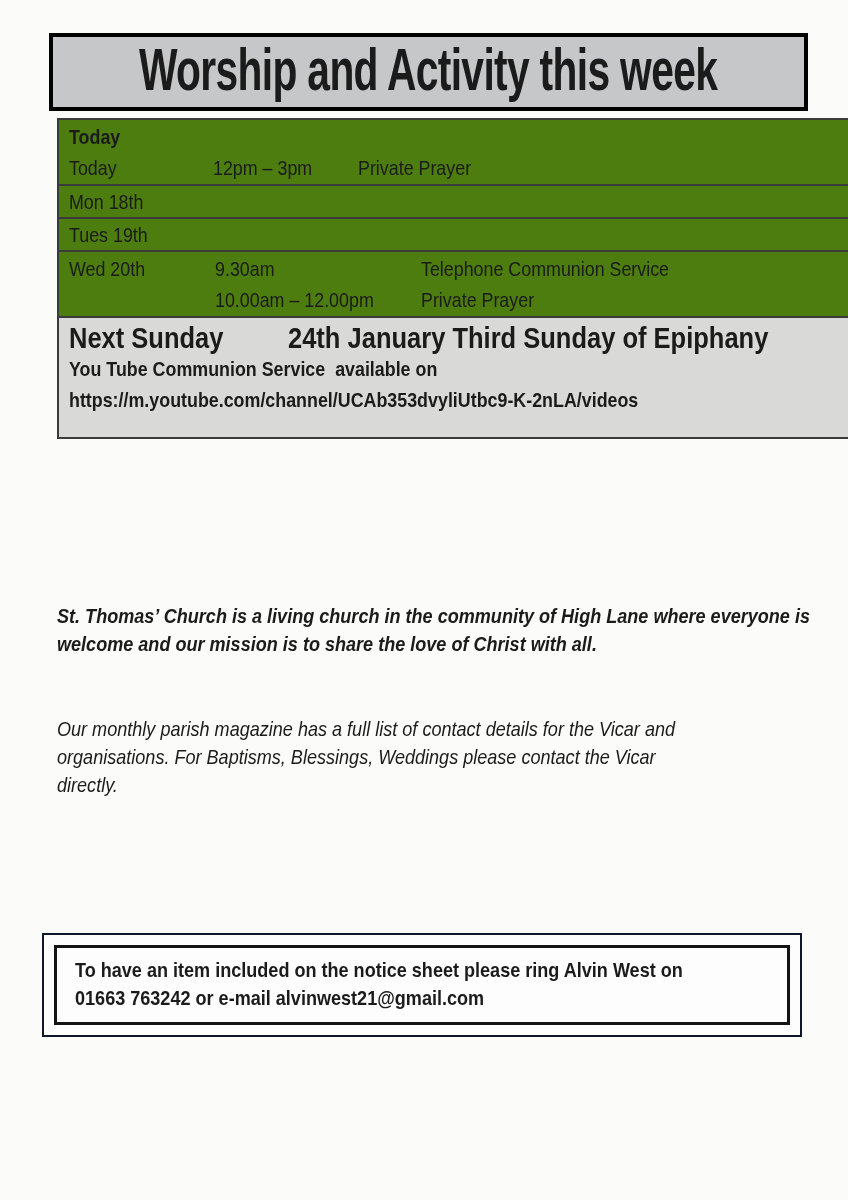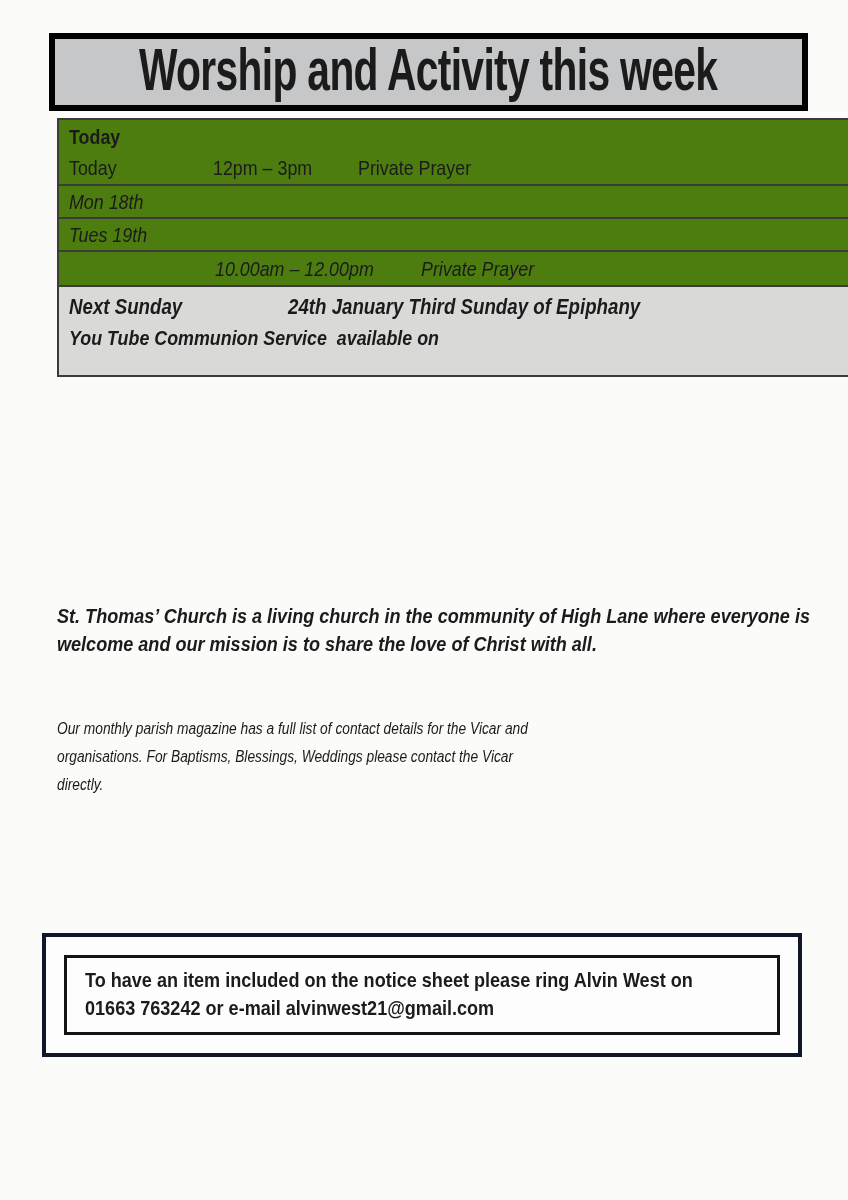--- a/index.html
+++ b/index.html
@@ -10,77 +10,77 @@
     color:#1b1b1b;
     position:relative;
     overflow:hidden;
   }
 
   
   .header-banner {
     position:absolute; left:49px; top:33px;
     width:759px; height:78px; box-sizing:border-box;
     background:#c6c7c8;
-    border:6px solid #000000;
+    border:4px solid #000000;
     display:flex; align-items:center; justify-content:center;
   }
   .page-title {
     font-weight:bold; font-size:60px; letter-spacing:-1px;
     white-space:nowrap;
     transform:scaleX(0.68);
     line-height:1;
     padding-bottom:4px;
   }
 
   
   .schedule {
     position:absolute; left:57px; top:118px;
     width:793px; box-sizing:border-box;
     border:2px solid #3b3b3b;
     background:#4d7c0f;
     font-size:21px;
   }
   .row { position:relative; padding:1px 0 1px 10px; }
-  .row + .row { border-top:2px solid #3b3b3b;font-style:italic; }
+  .row + .row { border-top:2px solid #3b3b3b; }
   .line { position:relative; height:31px; }
   .row.single .line { height:29px; }
   .seg {
     position:absolute; top:0; line-height:31px;
     white-space:pre;
     transform:scaleX(0.85); transform-origin:0 50%;
   }
   .row.single .seg { line-height:29px; }
   .bold { font-weight:bold; }
   .row.highlight {
     background:#d9dad8;
     font-weight:bold;
     padding-top:4px; padding-bottom:22px;
   }
-  .row.highlight .line.first { font-size:22px; }
+  .row.highlight .line.first { font-size:30px; }
 
   
   .mission {
     position:absolute; left:57px; top:602px;
     font-style:italic; font-weight:bold; font-size:21px;
   }
   .magazine {
     position:absolute; left:57px; top:715px;
-    font-style:italic; font-size:16px;
+    font-style:italic; font-size:21px;
   }
   .pline {
     height:28px; line-height:28px; white-space:pre;
     transform:scaleX(0.86); transform-origin:0 50%;
   }
 
   
   .notice-box {
     position:absolute; left:42px; top:933px;
     width:760px; box-sizing:border-box;
-    border:4px solid #0f172a;
-    padding:18px;
+    border:2px solid #0f172a;
+    padding:10px;
     background:#fdfdfd;
   }
   .notice-box-inner {
     border:3px solid #141414;
     padding:8px 6px 10px 18px;
   }
   .nline {
     height:28px; line-height:28px; white-space:pre;
     font-weight:bold; font-size:21px;
     transform:scaleX(0.86); transform-origin:0 50%;
@@ -115,35 +115,43 @@
     </div>
 
     <div class="row single">
       <div class="line">
         <span class="seg" style="left:0">Tues 19th</span>
       </div>
     </div>
 
     <div class="row">
       <div class="line">
+        <span class="seg" style="left:0">Wed 20th</span>
+        <span class="seg" style="left:146px">9.30am</span>
+        <span class="seg" style="left:352px">Telephone Communion Service</span>
+      </div>
+      <div class="line">
         <span class="seg" style="left:146px">10.00am – 12.00pm</span>
         <span class="seg" style="left:352px">Private Prayer</span>
       </div>
     </div>
 
 
 
 
     <div class="row highlight">
       <div class="line first">
         <span class="seg" style="left:0">Next Sunday</span>
         <span class="seg" style="left:219px">24th January Third Sunday of Epiphany</span>
       </div>
       <div class="line">
         <span class="seg" style="left:0">You Tube Communion Service  available on</span>
+      </div>
+      <div class="line">
+        <span class="seg" style="left:0">https://m.youtube.com/channel/UCAb353dvyliUtbc9-K-2nLA/videos</span>
       </div>
     </div>
 
   </div>
 
   <div class="mission">
     <div class="pline">St. Thomas’ Church is a living church in the community of High Lane where everyone is</div>
     <div class="pline">welcome and our mission is to share the love of Christ with all.</div>
   </div>
 

